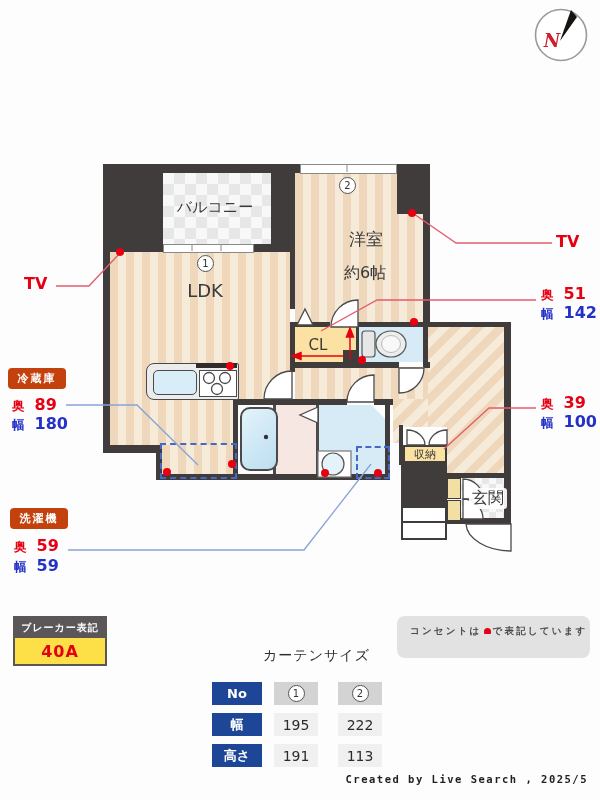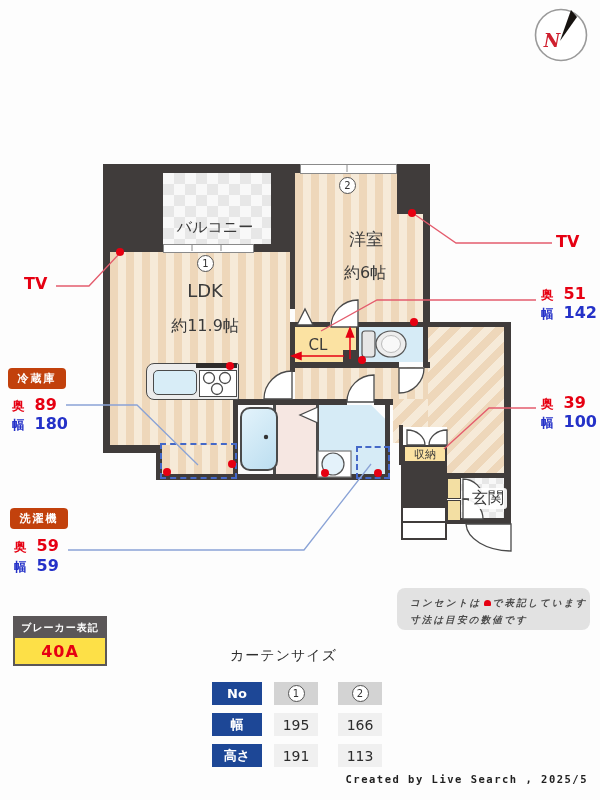--- a/index.html
+++ b/index.html
@@ -186,24 +186,23 @@
     </g>
 
     <g>
       <circle cx="561" cy="35" r="25.5" fill="#fff" stroke="#9a9a9a" stroke-width="1.6"></circle>
       <polygon points="571,10 577,17 560,41" fill="#171310"></polygon>
     </g>
   </svg>
 
   <div class="abs" style="left:541px;top:30px;width:22px;text-align:center;font-family:'DejaVu Serif',serif;font-style:italic;font-weight:bold;font-size:18px;color:#cf1f2e;">N</div>
 
-  <div class="abs room-label" style="left:160px;top:218px;width:110px;font-size:15px;">バルコニー</div>
+  <div class="abs room-label" style="left:160px;top:198px;width:110px;font-size:15px;">バルコニー</div>
   <div class="abs circ" style="left:197px;top:255px;">1</div>
   <div class="abs room-label" style="left:160px;top:280px;width:90px;font-size:18px;">LDK</div>
-  <div class="abs room-label" style="left:150px;top:316px;width:110px;font-size:16px;">約11.9帖</div>
   <div class="abs circ" style="left:339px;top:177px;">2</div>
   <div class="abs room-label" style="left:330px;top:228px;width:72px;font-size:17px;">洋室</div>
   <div class="abs room-label" style="left:325px;top:263px;width:80px;font-size:16px;">約6帖</div>
   <div class="abs room-label" style="left:296px;top:336px;width:44px;font-size:15px;">CL</div>
   <div class="abs room-label" style="left:403px;top:447px;width:44px;font-size:11px;">収納</div>
   <div class="abs room-label" style="left:469px;top:488px;width:38px;font-size:16px;background:rgba(255,255,255,.92);border-radius:3px;">玄関</div>
 
   <div class="abs red-t" style="left:24px;top:274px;font-size:16px;font-weight:600;">TV</div>
   <div class="abs badge" style="left:8px;top:368px;width:58px;height:21px;">冷蔵庫</div>
   <div class="abs dim-row red-t" style="left:12px;top:395px;">
@@ -240,37 +239,36 @@
   <div class="abs dim-row blue-t" style="left:541px;top:412px;">
     <span class="k">幅</span>
     <span class="v">100</span>
   </div>
 
   <div class="abs breaker" style="left:13px;top:616px;width:90px;">
     <div class="hd">ブレーカー表記</div>
     <div class="bd">40A</div>
   </div>
 
-  <div class="abs" style="left:230px;top:647px;width:140px;text-align:left;font-size:14px;color:#2e2e2e;letter-spacing:1px;">カーテンサイズ</div>
+  <div class="abs" style="left:230px;top:647px;width:140px;text-align:right;font-size:14px;color:#2e2e2e;letter-spacing:1px;">カーテンサイズ</div>
   <div class="abs cell hd" style="left:212px;top:682px;width:50px;height:23px;">No</div>
   <div class="abs cell unit" style="left:274px;top:682px;width:44px;height:23px;">
     <span class="circ">1</span>
   </div>
   <div class="abs cell unit" style="left:338px;top:682px;width:44px;height:23px;">
     <span class="circ">2</span>
   </div>
   <div class="abs cell hd" style="left:212px;top:713px;width:50px;height:23px;">幅</div>
   <div class="abs cell val" style="left:274px;top:713px;width:44px;height:23px;">195</div>
-  <div class="abs cell val" style="left:338px;top:713px;width:44px;height:23px;">166</div>
+  <div class="abs cell val" style="left:338px;top:713px;width:44px;height:23px;">222</div>
   <div class="abs cell hd" style="left:212px;top:744px;width:50px;height:23px;">高さ</div>
   <div class="abs cell val" style="left:274px;top:744px;width:44px;height:23px;">191</div>
   <div class="abs cell val" style="left:338px;top:744px;width:44px;height:23px;">113</div>
 
-  <div class="abs notes" style="left:397px;top:588px;width:193px;height:42px;box-sizing:border-box;font-style:italic;">
+  <div class="abs notes" style="left:397px;top:616px;width:193px;height:42px;box-sizing:border-box;">
     <div>
       <span>コンセントは</span><span class="outlet-dot"></span><span>で表記しています</span>
     </div>
-    <div>寸法は目安の数値です</div>
   </div>
 
   <div class="abs credit" style="right:12px;top:773px;padding-left:28px;">Created by Live Search , 2025/5</div>
 
 </div>
 
 </body></html>

